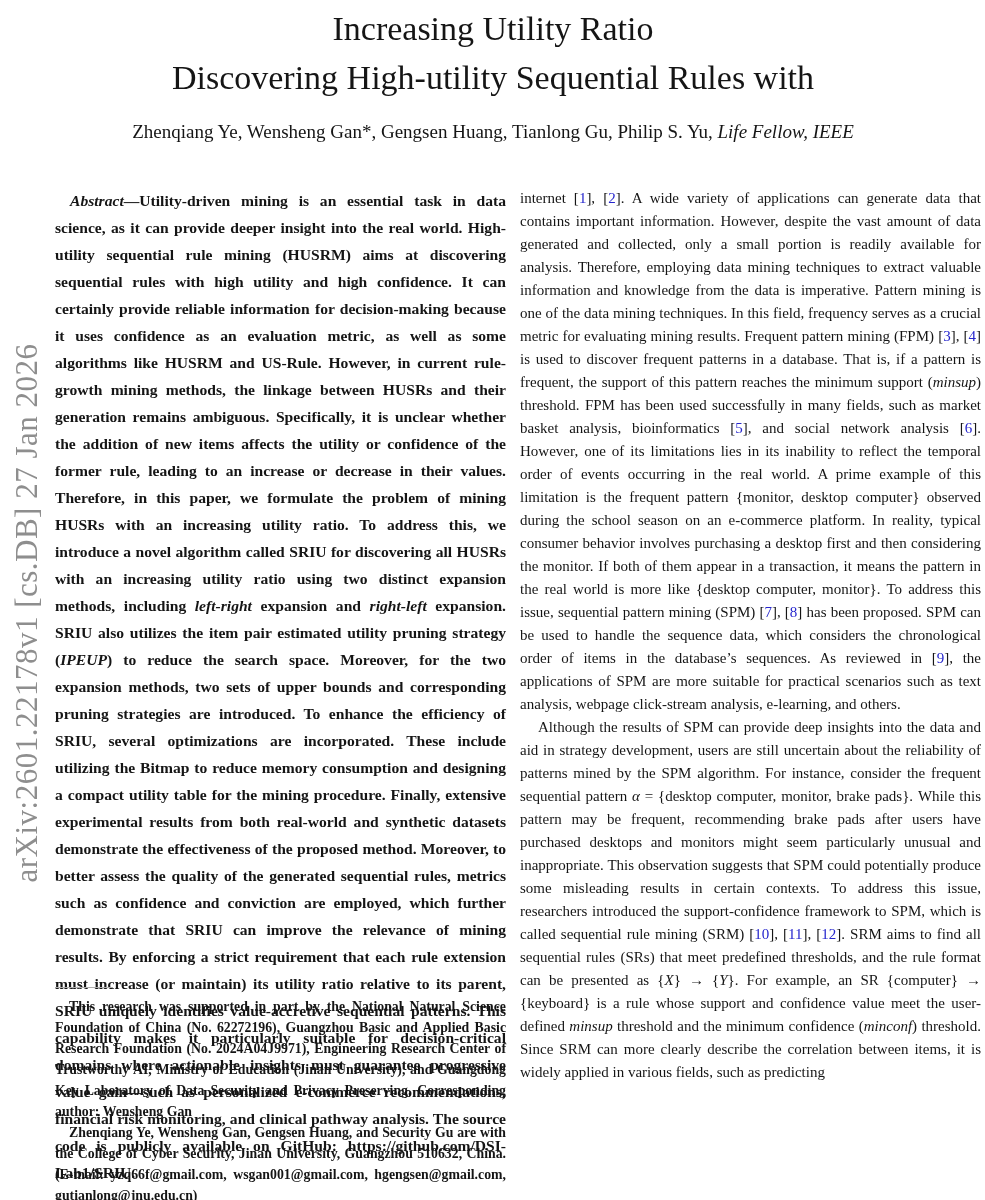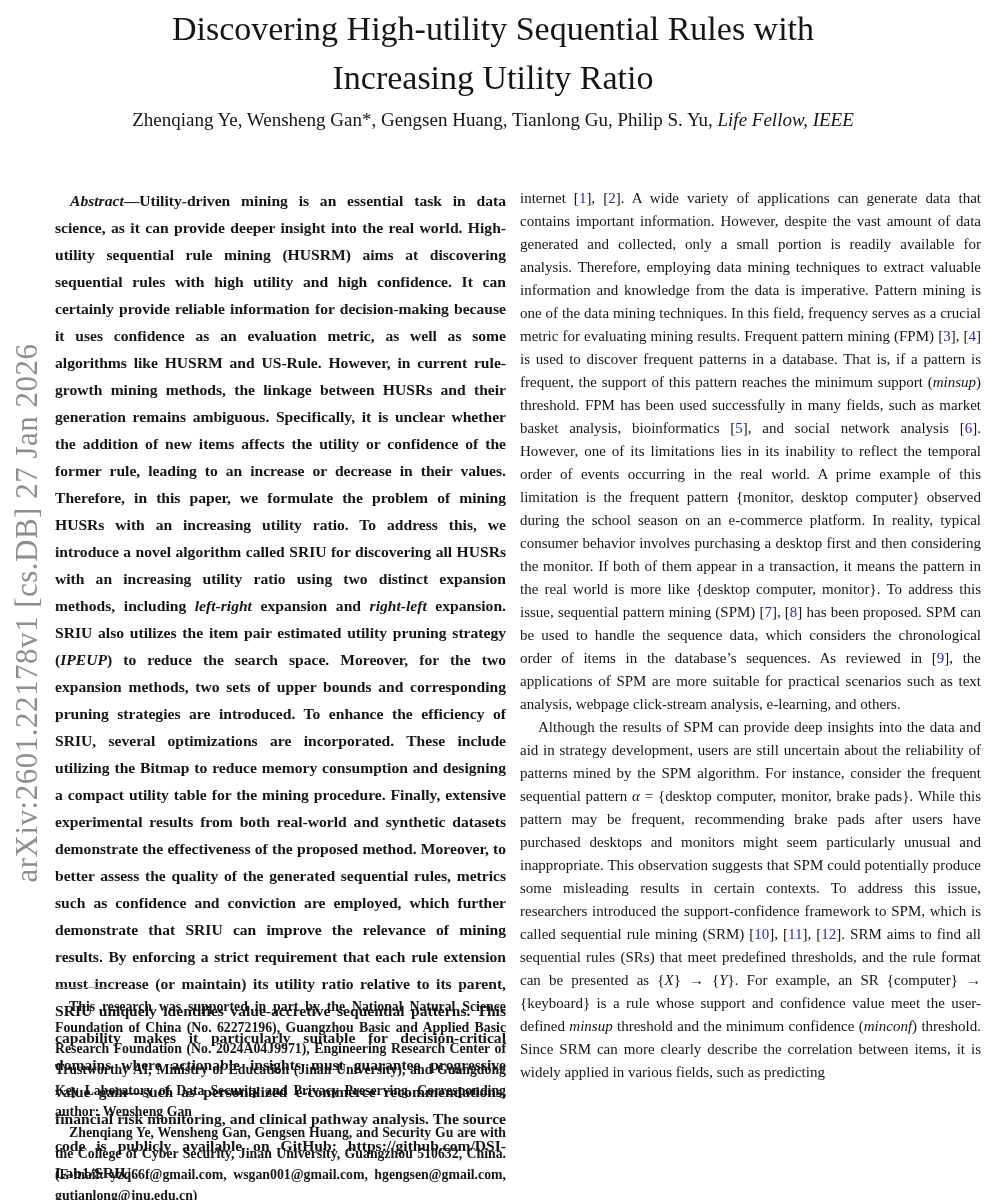--- a/index.html
+++ b/index.html
@@ -27,21 +27,21 @@
     position: absolute;
     top: 4px; left: 28px; width: 930px;
     text-align: center;
     font-size: 34px;
     line-height: 49px;
     font-weight: 400;
   }
 
   .authors {
     position: absolute;
-    top: 109px; left: 28px; width: 930px;
+    top: 121px; left: 28px; width: 930px;
     text-align: center;
     font-size: 19px;
   }
 
   .columns {
     position: absolute;
     top: 187px; left: 55px; width: 926px;
     display: flex;
     gap: 14px;
   }
@@ -95,22 +95,22 @@
   .s-c { color: #2525cd; }
 </style>
 </head>
 <body>
 
 <div class="page">
 
   <div class="watermark">arXiv:2601.22178v1 [cs.DB] 27 Jan 2026</div>
 
   <div class="title">
+    <div>Increasing Utility Ratio</div>
     <div>Discovering High-utility Sequential Rules with</div>
-    <div>Increasing Utility Ratio</div>
   </div>
 
   <div class="authors"><span>Zhenqiang Ye, Wensheng Gan*, Gengsen Huang, Tianlong Gu, Philip S. Yu, </span><span class="s-i">Life Fellow, IEEE</span></div>
 
   <div class="columns">
 
     <div class="col-left">
 
       <p class="abstract"><span class="s-i">Abstract</span><span><span>—Utility-driven mining is an essential task in data science, as it can provide deeper insight into the real world. High-utility sequential rule mining (HUSRM) aims at discovering sequential rules with high utility and high confidence. It can certainly provide reliable information for decision-making because it uses confidence as an evaluation metric, as well as some algorithms like HUSRM and US-Rule. However, in current rule-growth mining methods, the linkage between HUSRs and their generation remains ambiguous. Specifically, it is unclear whether the addition of new items affects the utility or confidence of the former rule, leading to an increase or decrease in their values. Therefore, in this paper, we formulate the problem of mining HUSRs with an increasing utility ratio. To address this, we introduce a novel algorithm called SRIU for discovering all HUSRs with an increasing utility ratio using two distinct expansion methods, including </span><span class="s-i">left-right</span><span> expansion and </span><span class="s-i">right-left</span><span> expansion. SRIU also utilizes the item pair estimated utility pruning strategy (</span><span class="s-i">IPEUP</span><span>) to reduce the search space. Moreover, for the two expansion methods, two sets of upper bounds and corresponding pruning strategies are introduced. To enhance the efficiency of SRIU, several optimizations are incorporated. These include utilizing the Bitmap to reduce memory consumption and designing a compact utility table for the mining procedure. Finally, extensive experimental results from both real-world and synthetic datasets demonstrate the effectiveness of the proposed method. Moreover, to better assess the quality of the generated sequential rules, metrics such as confidence and conviction are employed, which further demonstrate that SRIU can improve the relevance of mining results. By enforcing a strict requirement that each rule extension must increase (or maintain) its utility ratio relative to its parent, SRIU uniquely identifies value-accretive sequential patterns. This capability makes it particularly suitable for decision-critical domains where actionable insights must guarantee progressive value gain—such as personalized e-commerce recommendations, financial risk monitoring, and clinical pathway analysis. The source code is publicly available on GitHub: https://github.com/DSI-Lab1/SRIU.</span></span></p>
 

